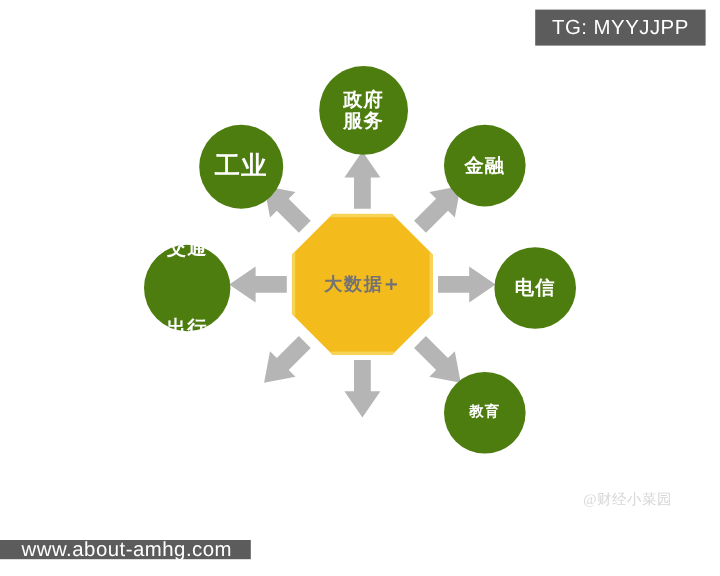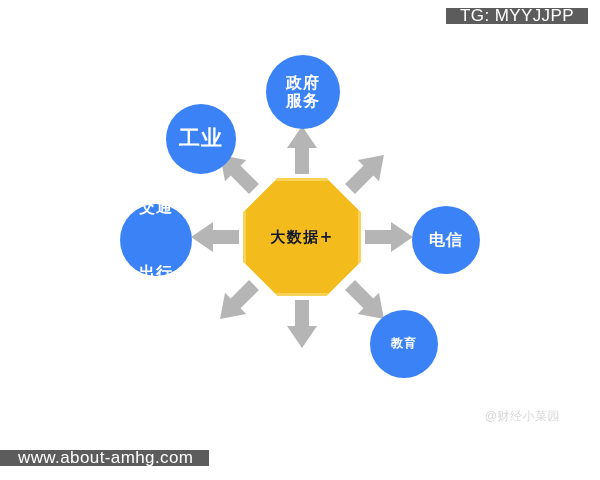--- a/index.html
+++ b/index.html
@@ -24,63 +24,63 @@
     font-family: "Liberation Sans", sans-serif;
     display: flex;
     align-items: center;
     justify-content: center;
     letter-spacing: 0.4px;
     white-space: nowrap;
   }
   #wm-top {
     top: 8px;
     right: 12px;
-    height: 16px;
+    height: 30px;
     padding: 0 14px;
     font-size: 17px;
   }
   #wm-bottom {
     left: 0px;
     bottom: 14px;
     height: 16px;
     padding: 0 16px 0 18px;
     font-size: 17px;
     justify-content: flex-start;
   }
 
   .wm-faint {
     position: absolute;
     right: 40px;
     bottom: 55px;
     font-size: 12px;
     color: #d6d6d6;
     letter-spacing: 0.5px;
     white-space: nowrap;
-    font-family: Liberation Sans, sans-serif;
+    font-family: Liberation Serif, serif;
   }
 
   
   #diagram {
     position: absolute;
     left: 0;
     top: 0;
     width: 600px;
     height: 480px;
   }
   #diagram svg {
     position: absolute;
     left: 0;
     top: 0;
   }
 
   
   .node {
     position: absolute;
     border-radius: 50%;
-    background: #3b82f6;
+    background: #4d7c0f;
     display: flex;
     flex-direction: column;
     align-items: center;
     justify-content: center;
     color: #ffffff;
     text-align: center;
     line-height: 1.12;
     box-sizing: border-box;
   }
   .node .line {
@@ -118,21 +118,21 @@
     box-sizing: border-box;
     clip-path: polygon(
       29.3% 0%, 70.7% 0%,
       100% 29.3%, 100% 70.7%,
       70.7% 100%, 29.3% 100%,
       0% 70.7%, 0% 29.3%
     );
   }
   #core .core-label {
     position: relative;
-    color: #0f172a;
+    color: #737373;
     font-size: 15px;
     font-weight: 700;
     letter-spacing: 1.5px;
     white-space: nowrap;
   }
 </style>
 </head>
 <body>
 
 <div id="diagram">
@@ -183,20 +183,23 @@
   <div id="core">
     <div class="oct"></div>
     <span class="core-label">大数据+</span>
   </div>
 
   <div class="node n-gov">
     <span class="line">政府</span>
     <span class="line">服务</span>
   </div>
 
+  <div class="node n-fin">
+    <span class="line">金融</span>
+  </div>
 
   <div class="node n-tel">
     <span class="line">电信</span>
   </div>
 
   <div class="node n-edu">
     <span class="line">教育</span>
   </div>
 
 

